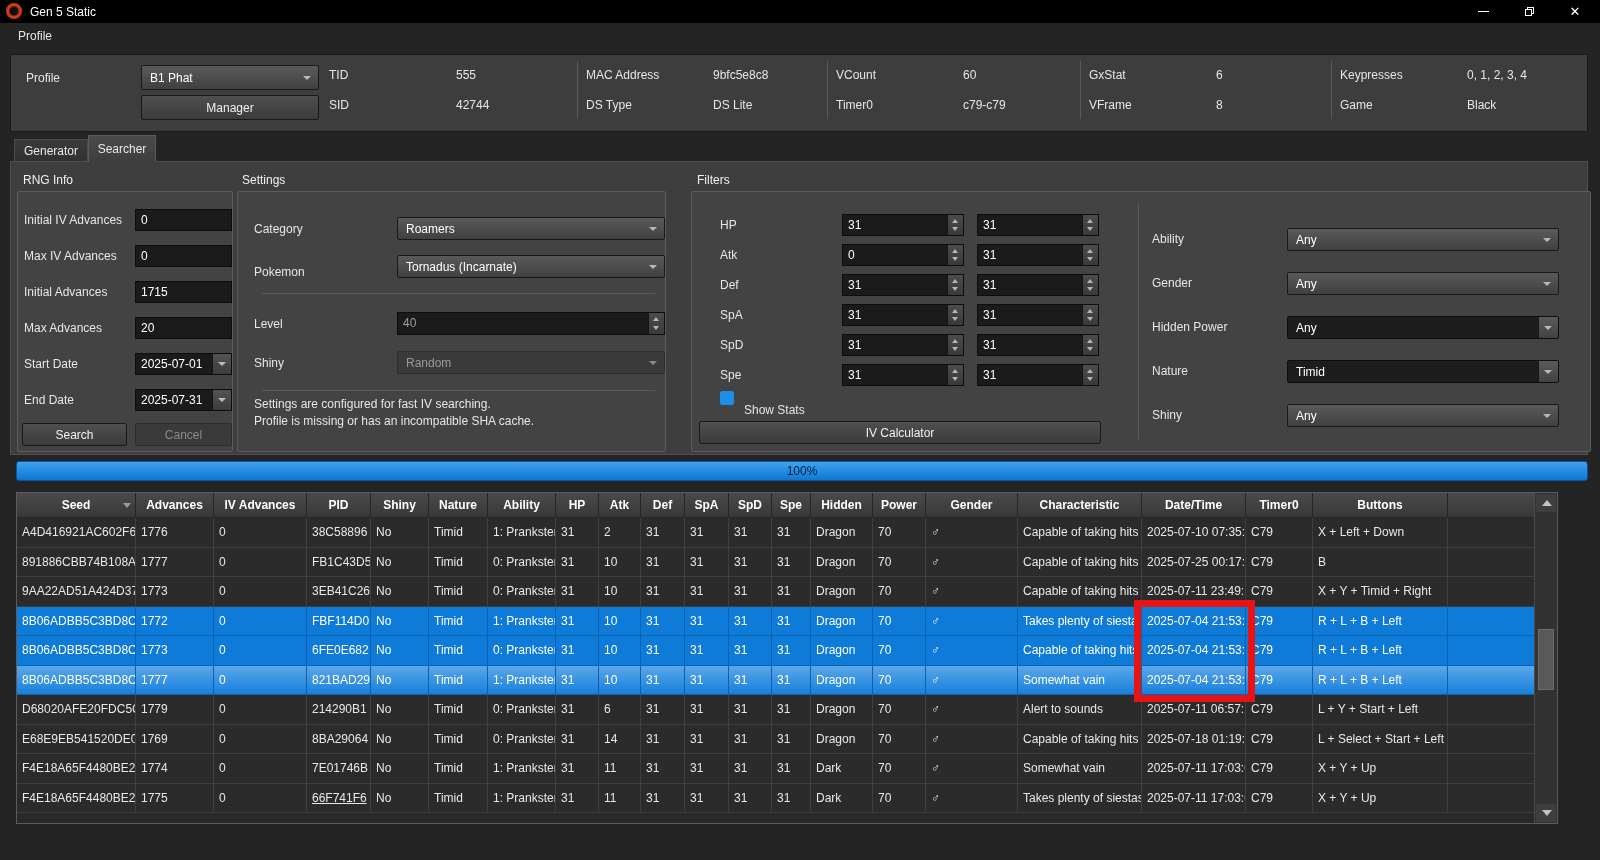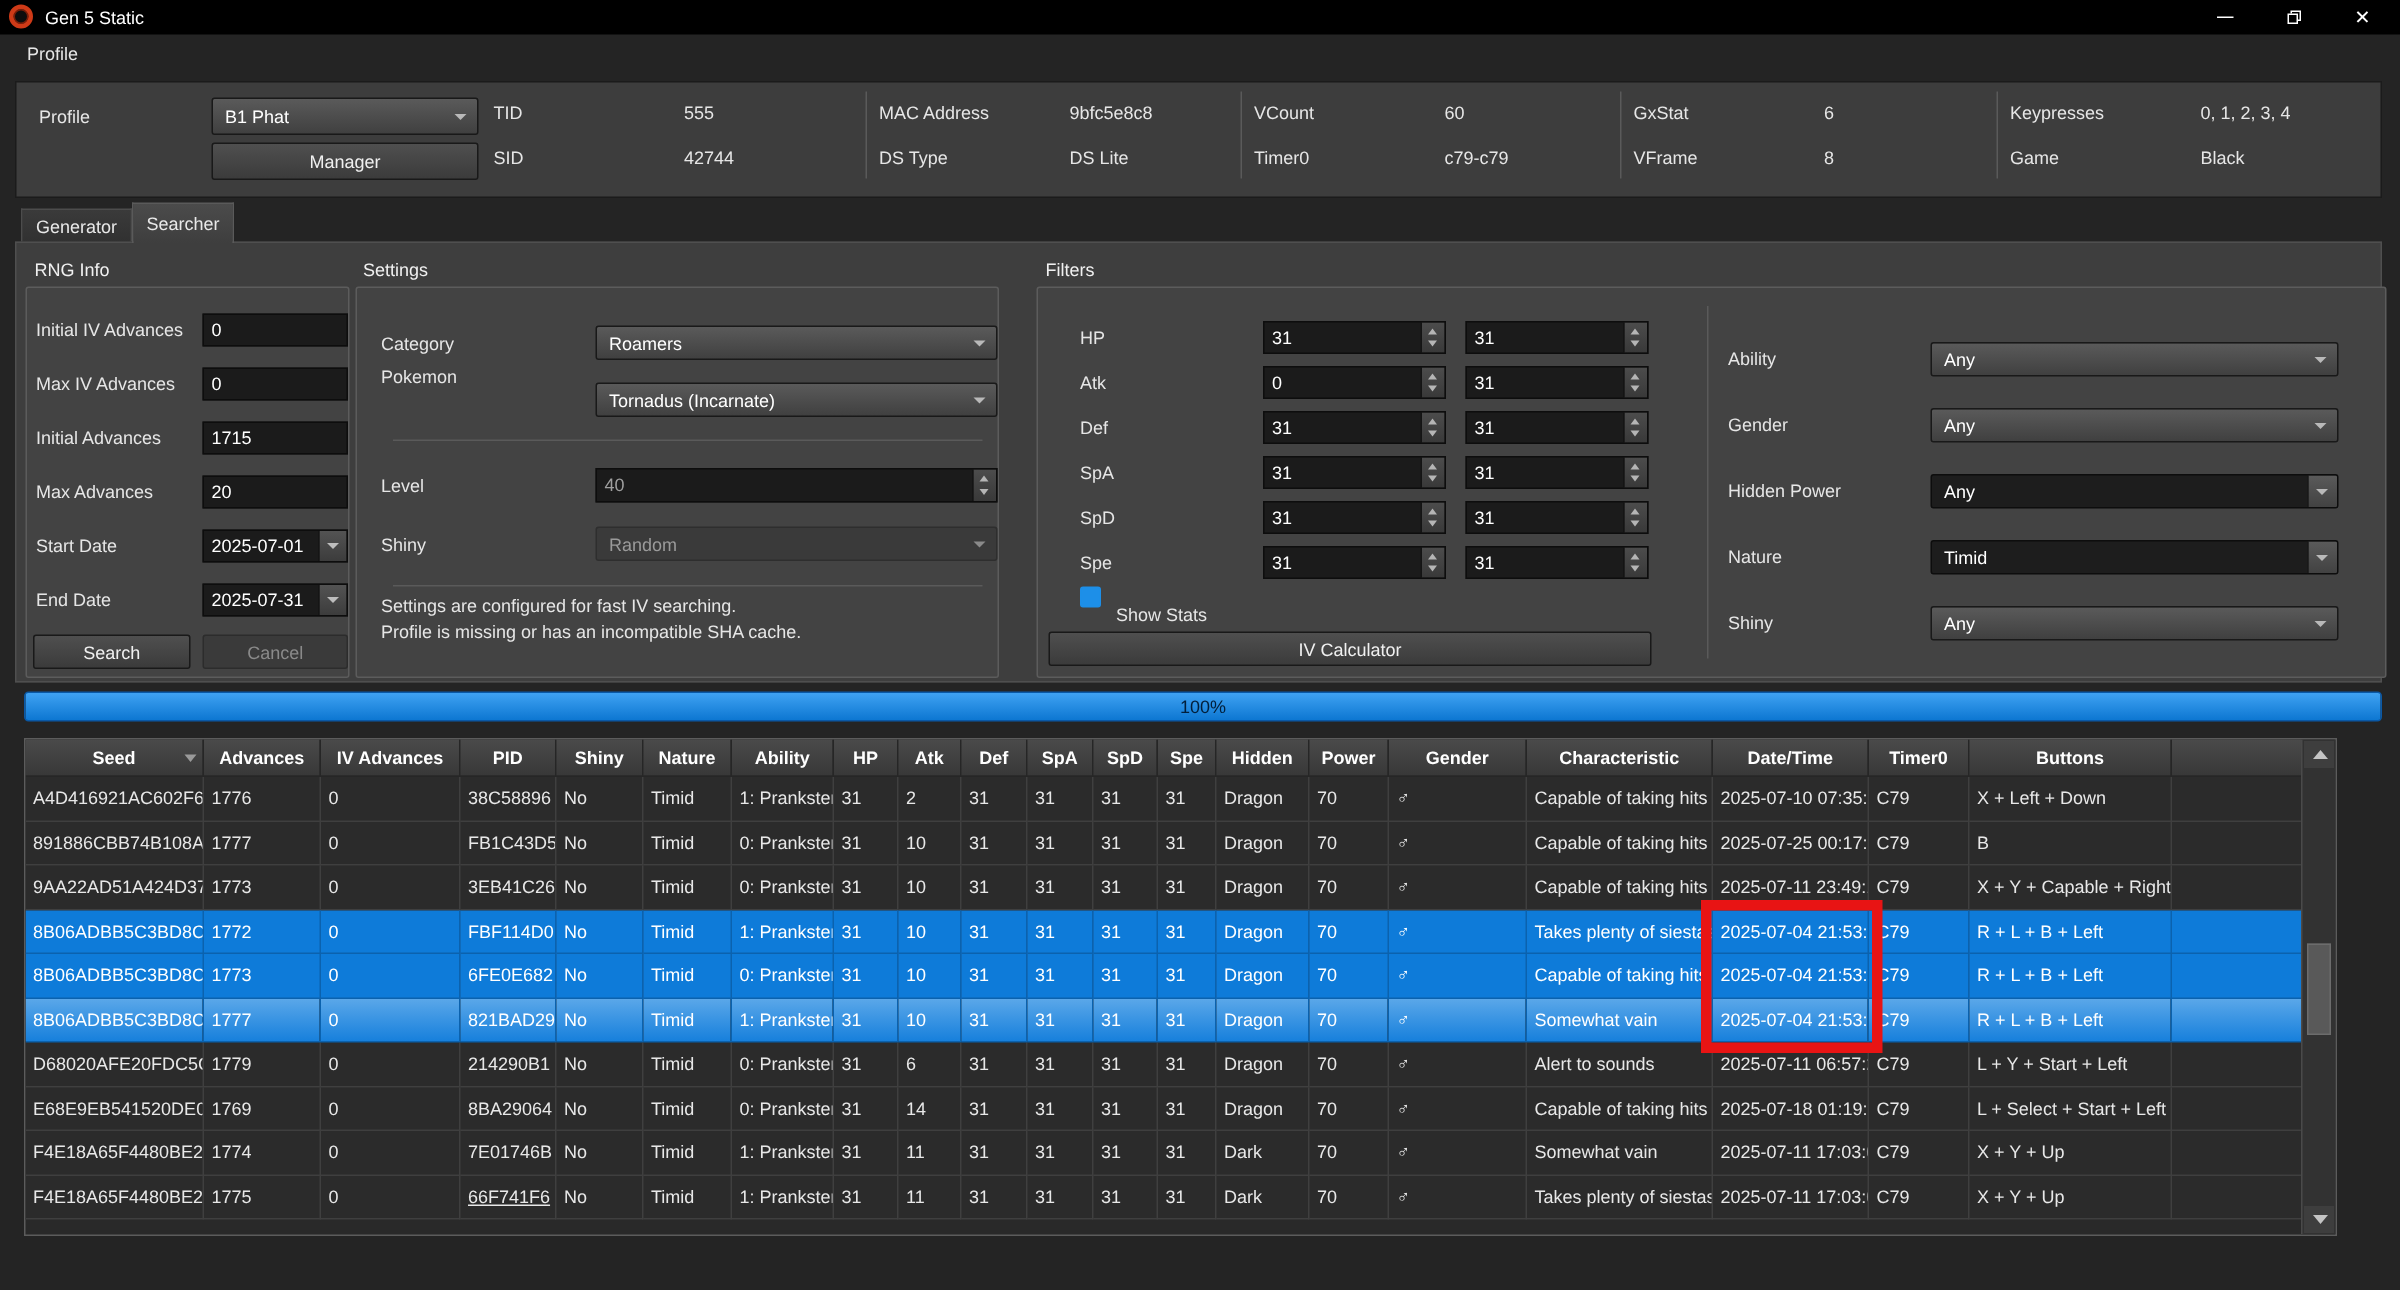--- a/index.html
+++ b/index.html
@@ -86,21 +86,21 @@
     border-left:4px solid transparent; border-right:4px solid transparent; border-top:4px solid #bdbdbd; }
   .rng-rows > div:nth-of-type(-n+4) .date-arrow { display:none; }
   .search-btn { position:absolute; left:4px; top:231px; width:105px; height:23px; }
   .cancel-btn { position:absolute; left:117px; top:231px; width:97px; height:23px;
     background:#3a3a3a; color:#8a8a8a; border-color:#2c2c2c; }
 
   
   .set-row-label { position:absolute; left:16px; white-space:nowrap; }
   .set-combo { position:absolute; left:159px; width:268px; height:23px; }
   .lab-category { top:30px; } .combo-category { top:25px; }
-  .lab-pokemon  { top:52px; } .combo-pokemon  { top:63px; }
+  .lab-pokemon  { top:73px; } .combo-pokemon  { top:63px; }
   .hsep { position:absolute; left:24px; right:10px; height:1px; background:#5a5a5a; }
   .hsep1 { top:101px; } .hsep2 { top:198px; }
   .lab-level { top:125px; }
   .spin-input { position:absolute; background:#1b1b1b; border:1px solid #0d0d0d; color:#fff;
     padding:0 5px; line-height:21px; overflow:hidden; }
   .level-spin { left:159px; top:120px; width:268px; height:23px; color:#9e9e9e; }
   .spin-btns { position:absolute; right:0; top:0; bottom:0; width:16px;
     background:linear-gradient(#4c4c4c,#393939); border-left:1px solid #141414; }
   .spin-btns .up, .spin-btns .dn { position:absolute; left:4px; width:0; height:0;
     border-left:3.5px solid transparent; border-right:3.5px solid transparent; }
@@ -610,21 +610,21 @@
         <div class="td" style="width: 44px;">31</div>
         <div class="td" style="width: 44px;">31</div>
         <div class="td" style="width: 43px;">31</div>
         <div class="td" style="width: 39px;">31</div>
         <div class="td" style="width: 62px;">Dragon</div>
         <div class="td" style="width: 53px;">70</div>
         <div class="td" style="width: 92px;">♂</div>
         <div class="td" style="width: 124px;">Capable of taking hits</div>
         <div class="td" style="width: 104px;">2025-07-11 23:49:19</div>
         <div class="td" style="width: 67px;">C79</div>
-        <div class="td" style="width: 135px;">X + Y + Capable + Right</div>
+        <div class="td" style="width: 135px;">X + Y + Timid + Right</div>
         <div class="td filler"></div>
       </div>
       <div class="tr selected">
         <div class="td" style="width: 119px;">8B06ADBB5C3BD8C1</div>
         <div class="td" style="width: 78px;">1772</div>
         <div class="td" style="width: 93px;">0</div>
         <div class="td" style="width: 64px;">FBF114D0</div>
         <div class="td" style="width: 58px;">No</div>
         <div class="td" style="width: 59px;">Timid</div>
         <div class="td" style="width: 68px;">1: Prankster</div>

